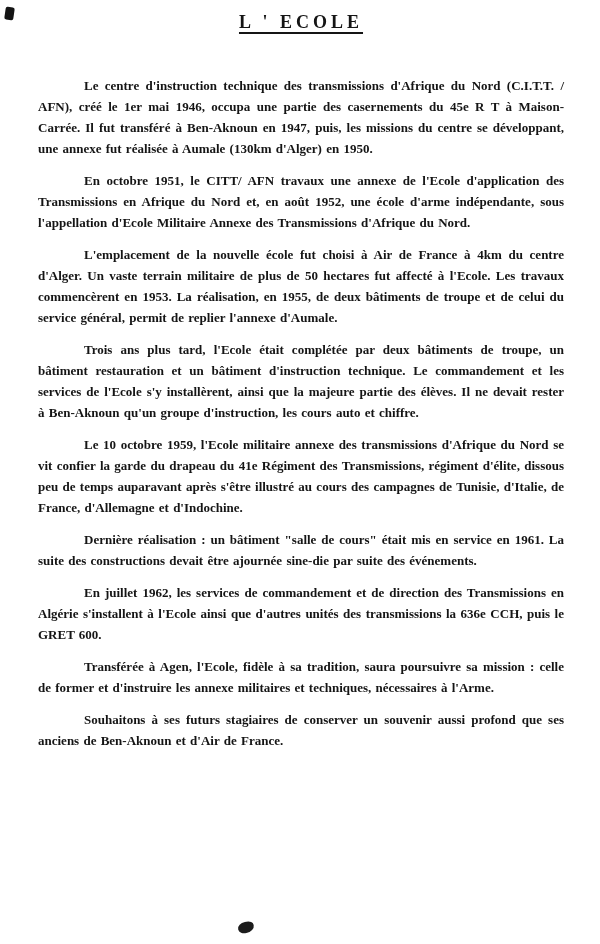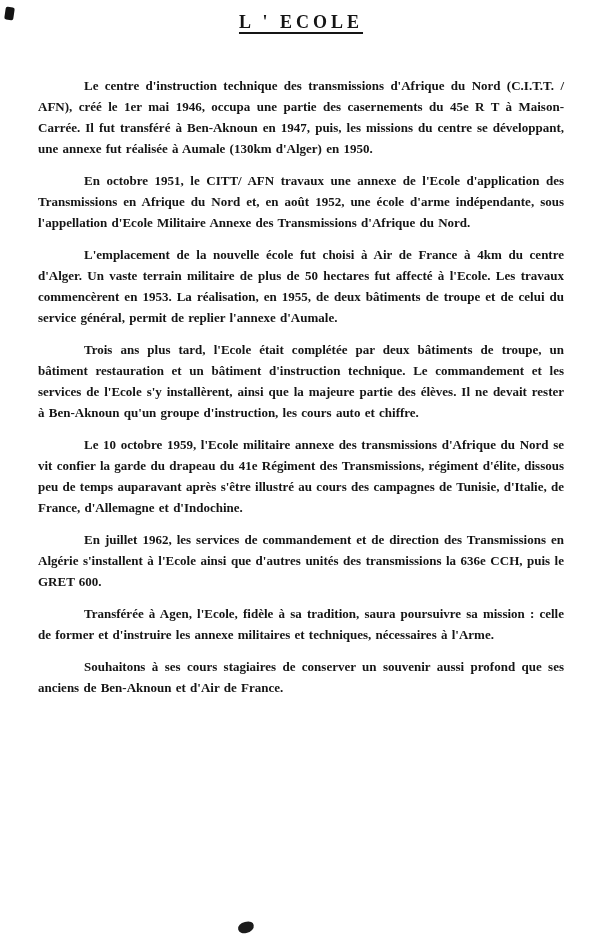--- a/index.html
+++ b/index.html
@@ -69,18 +69,19 @@
 <div class="page">
   <div class="artifact artifact-top-left"></div>
 
   <h1 class="title">L ' ECOLE</h1>
 
   <p class="para">Le centre d'instruction technique des transmissions d'Afrique du Nord (C.I.T.T. / AFN), créé le 1er mai 1946, occupa une partie des casernements du 45e R T à Maison-Carrée. Il fut transféré à Ben-Aknoun en 1947, puis, les missions du centre se développant, une annexe fut réalisée à Aumale (130km d'Alger) en 1950.</p>
   <p class="para">En octobre 1951, le CITT/ AFN travaux une annexe de l'Ecole d'application des Transmissions en Afrique du Nord et, en août 1952, une école d'arme indépendante, sous l'appellation d'Ecole Militaire Annexe des Transmissions d'Afrique du Nord.</p>
   <p class="para">L'emplacement de la nouvelle école fut choisi à Air de France à 4km du centre d'Alger. Un vaste terrain militaire de plus de 50 hectares fut affecté à l'Ecole. Les travaux commencèrent en 1953. La réalisation, en 1955, de deux bâtiments de troupe et de celui du service général, permit de replier l'annexe d'Aumale.</p>
   <p class="para">Trois ans plus tard, l'Ecole était complétée par deux bâtiments de troupe, un bâtiment restauration et un bâtiment d'instruction technique. Le commandement et les services de l'Ecole s'y installèrent, ainsi que la majeure partie des élèves. Il ne devait rester à Ben-Aknoun qu'un groupe d'instruction, les cours auto et chiffre.</p>
   <p class="para">Le 10 octobre 1959, l'Ecole militaire annexe des transmissions d'Afrique du Nord se vit confier la garde du drapeau du 41e Régiment des Transmissions, régiment d'élite, dissous peu de temps auparavant après s'être illustré au cours des campagnes de Tunisie, d'Italie, de France, d'Allemagne et d'Indochine.</p>
+  <p class="para">Dernière réalisation : un bâtiment "salle de cours" était mis en service en 1961. La suite des constructions devait être ajournée sine-die par suite des événements.</p>
   <p class="para">En juillet 1962, les services de commandement et de direction des Transmissions en Algérie s'installent à l'Ecole ainsi que d'autres unités des transmissions la 636e CCH, puis le GRET 600.</p>
   <p class="para">Transférée à Agen, l'Ecole, fidèle à sa tradition, saura poursuivre sa mission : celle de former et d'instruire les annexe militaires et techniques, nécessaires à l'Arme.</p>
-  <p class="para">Souhaitons à ses cours stagiaires de conserver un souvenir aussi profond que ses anciens de Ben-Aknoun et d'Air de France.</p>
+  <p class="para">Souhaitons à ses futurs stagiaires de conserver un souvenir aussi profond que ses anciens de Ben-Aknoun et d'Air de France.</p>
 
   <div class="artifact artifact-bottom"></div>
 </div>
 
 </body></html>

